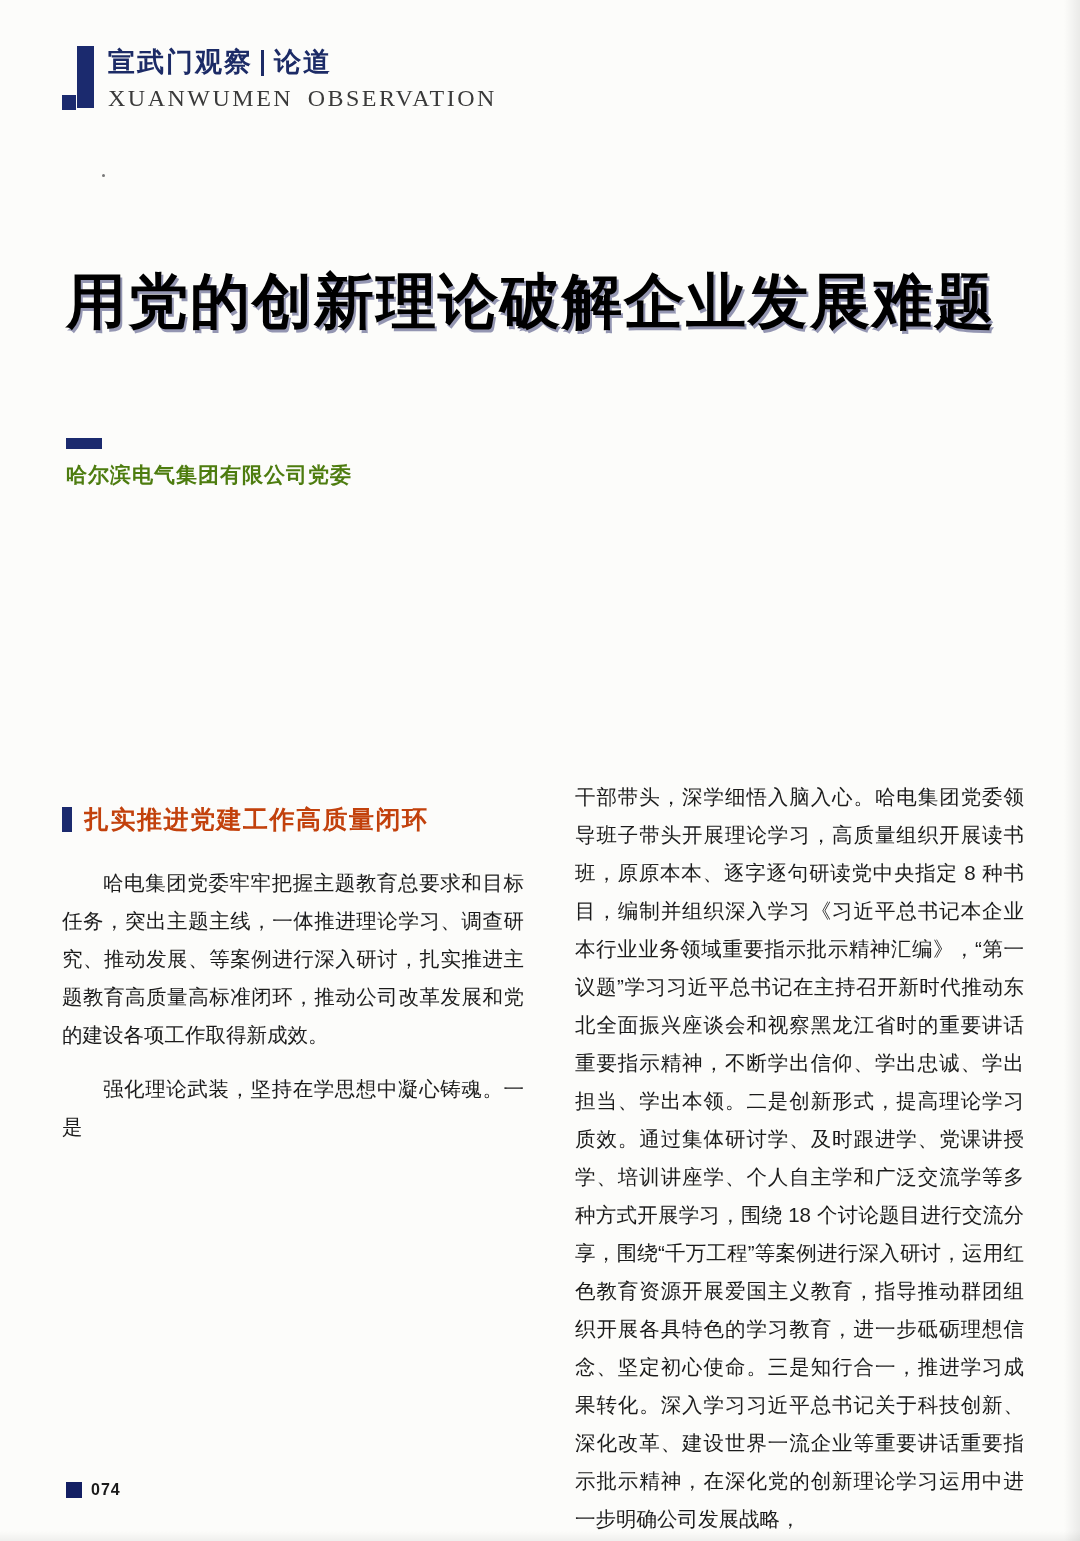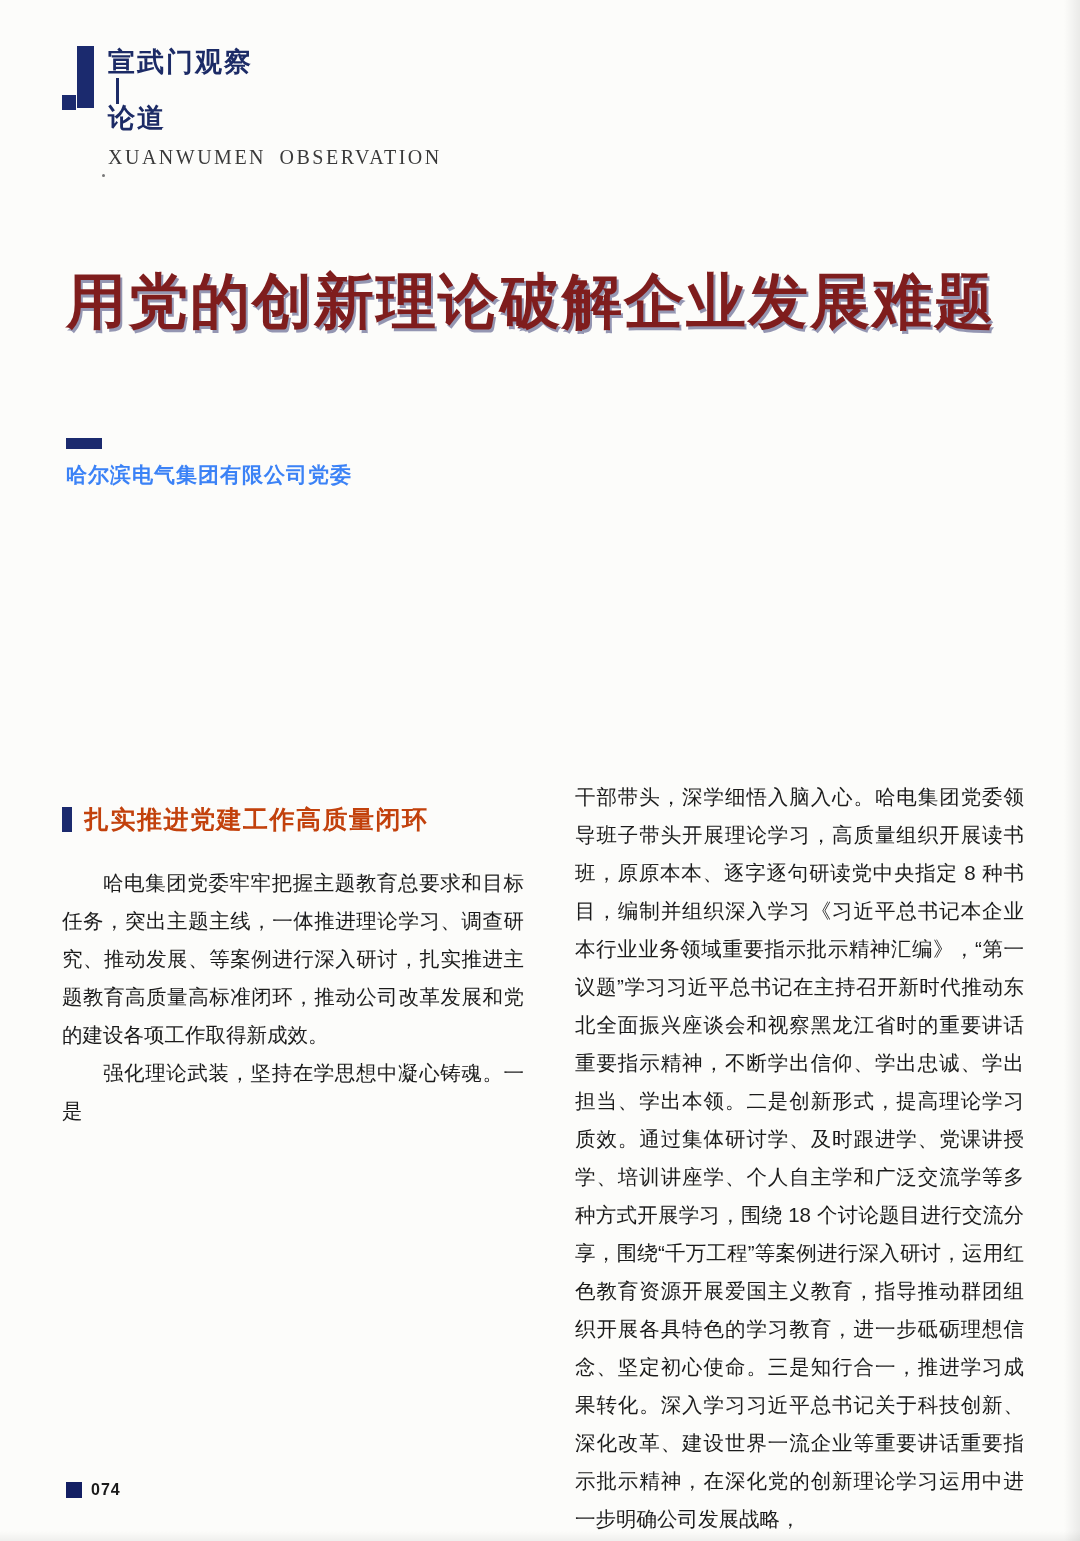--- a/index.html
+++ b/index.html
@@ -52,37 +52,37 @@
   }
   .brand-mark .bar-small {
     position: absolute;
     left: 0; bottom: 2px;
     width: 14px; height: 15px;
     background: #1b2a6e;
   }
   .brand-text { padding-top: 2px; }
   .brand-cn {
     display: flex;
+    align-items: center;
     font-size: 27px;
     font-weight: bold;
     color: #1c2b66;
     letter-spacing: 2px;
     line-height: 1.1;
-    flex-direction: column;
   }
   .brand-divider {
     display: inline-block;
     width: 3px; height: 26px;
     background: #1c2b66;
     margin: 0 10px 0 8px;
   }
   .brand-en {
-    margin-top: 13px;
+    margin-top: 7px;
     font-family: "Liberation Serif", serif;
-    font-size: 20px;
+    font-size: 24px;
     color: #3a3a3a;
     letter-spacing: 2.5px;
     word-spacing: 6px;
   }
 
   .speck {
     position: absolute;
     left: 102px; top: 174px;
     width: 3px; height: 3px;
     background: #777;
@@ -91,51 +91,51 @@
 
   
   .article-title {
     position: absolute;
     top: 262px; left: 66px;
     width: 960px;
     font-family: "Liberation Serif", serif;
     font-weight: 900;
     font-size: 60px;
     line-height: 80px;
-    color: #7f1d1d;
+    color: #000000;
     letter-spacing: 2px;
     text-shadow: 2px 3px 0 rgba(22, 26, 90, 0.45);
   }
 
   
   .author-block { position: absolute; top: 438px; left: 66px; }
   .author-dash {
     width: 36px; height: 11px;
     background: #1b2a6e;
     margin-bottom: 12px;
   }
   .author-name {
     font-size: 21px;
     font-weight: bold;
-    color: #3b82f6;
+    color: #4d7c0f;
     letter-spacing: 1px;
   }
 
   
   .columns {
     position: absolute;
     top: 778px; left: 62px;
     width: 962px;
     display: flex;
   }
   .col { font-size: 20.5px; line-height: 38px; color: #1b1b1b; text-align: justify; }
   .col-left  { width: 462px; margin-right: 51px; }
   .col-right { width: 449px; }
   .para { text-indent: 2em; }
-  .para + .para { margin-top: 0; }
+  .para + .para { margin-top: 16px; }
 
   .section-heading {
     display: flex;
     align-items: center;
     margin: 26px 0 30px 0;
   }
   .section-bar {
     width: 10px; height: 25px;
     background: #1b2a6e;
     margin-right: 12px;

